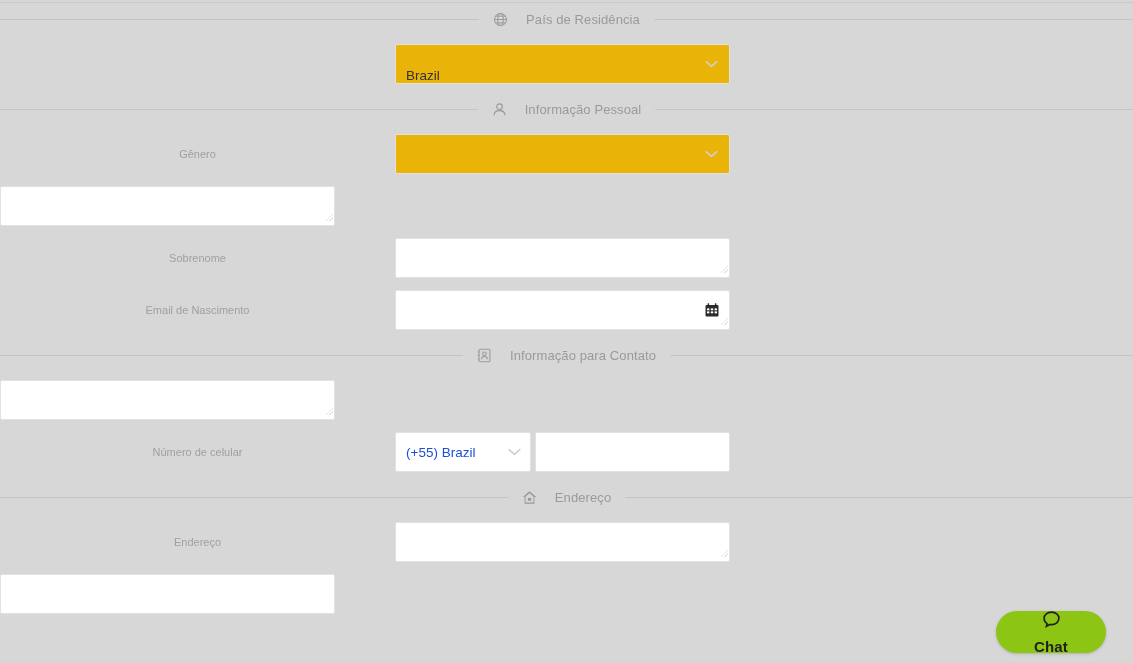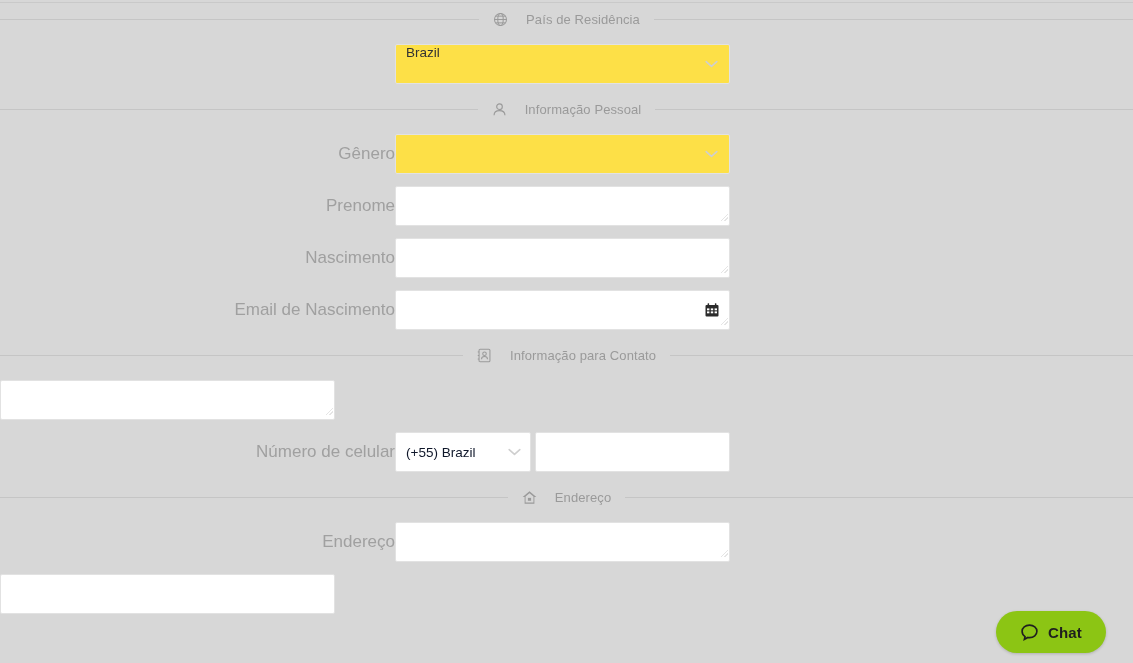--- a/index.html
+++ b/index.html
@@ -73,22 +73,22 @@
   .row {
     display: flex;
     align-items: center;
     justify-content: flex-start;
     height: 52px;
   }
   .row .label {
     width: 395px;
     box-sizing: border-box;
     padding-right: 0;
-    text-align: right;
-    font-size: 17px;
+    text-align: center;
+    font-size: 11px;
     color: #a0a0a0;
     white-space: nowrap;
   }
   .row .control {
     width: 335px;
     position: relative;
     display: flex;
     align-items: center;
   }
 
@@ -105,25 +105,25 @@
     padding: 0 34px 0 10px;
     outline: none;
     box-shadow: 0 0 0 1px rgba(255,255,255,0.35) inset;
   }
   .field::placeholder { color: #b7b7b7; }
 
   .select-like {
     box-sizing: border-box;
     width: 335px;
     height: 40px;
-    background: #fde047;
+    background: #eab308;
     border: 1px solid #e2e2e2;
     border-radius: 2px;
     display: flex;
-    align-items: flex-start;
+    align-items: flex-end;
     padding: 0 34px 0 10px;
     font-size: 13.5px;
     color: #333333;
     cursor: default;
   }
 
   .chevron {
     position: absolute;
     right: 12px;
     top: 50%;
@@ -172,21 +172,21 @@
     position: relative;
     width: 136px;
     height: 40px;
     background: #ffffff;
     border: 1px solid #e2e2e2;
     border-radius: 2px;
     display: flex;
     align-items: center;
     padding: 0 28px 0 10px;
     font-size: 13.5px;
-    color: #0f172a;
+    color: #1d4ed8;
     margin-right: 4px;
   }
   .phone-code .chevron { right: 9px; }
   .phone-number {
     box-sizing: border-box;
     width: 195px;
     height: 40px;
     background: #ffffff;
     border: 1px solid #e2e2e2;
     border-radius: 2px;
@@ -206,20 +206,21 @@
     height: 42px;
     background: #8cc514;
     border: none;
     border-radius: 21px;
     display: flex;
     align-items: center;
     justify-content: center;
     gap: 9px;
     cursor: pointer;
     box-shadow: 0 1px 3px rgba(0,0,0,0.18);
+    flex-direction: column;
   }
   .chat-button .chat-icon {
     width: 19px;
     height: 19px;
     color: #1f1f1f;
     line-height: 0;
   }
   .chat-button .chat-icon svg { display: block; }
   .chat-button .chat-label {
     font-size: 15px;
@@ -292,29 +293,28 @@
         </div>
         <span class="chevron">
           <svg viewBox="0 0 13 8" width="13" height="8" fill="none" stroke="currentColor" stroke-width="1.6" stroke-linecap="round" stroke-linejoin="round">
             <polyline points="1.2,1.6 6.5,6.4 11.8,1.6"></polyline>
           </svg>
         </span>
       </div>
     </div>
 
     <div class="row">
-      <div class="label">Prenome</div>
       <div class="control">
         <input class="field" type="text" value="" style="">
         <span class="grip"></span>
       </div>
     </div>
 
     <div class="row">
-      <div class="label">Nascimento</div>
+      <div class="label">Sobrenome</div>
       <div class="control">
         <input class="field" type="text" value="" style="">
         <span class="grip"></span>
       </div>
     </div>
 
     <div class="row">
       <div class="label">Email de Nascimento</div>
       <div class="control">
         <input class="field" type="text" value="" style="">

